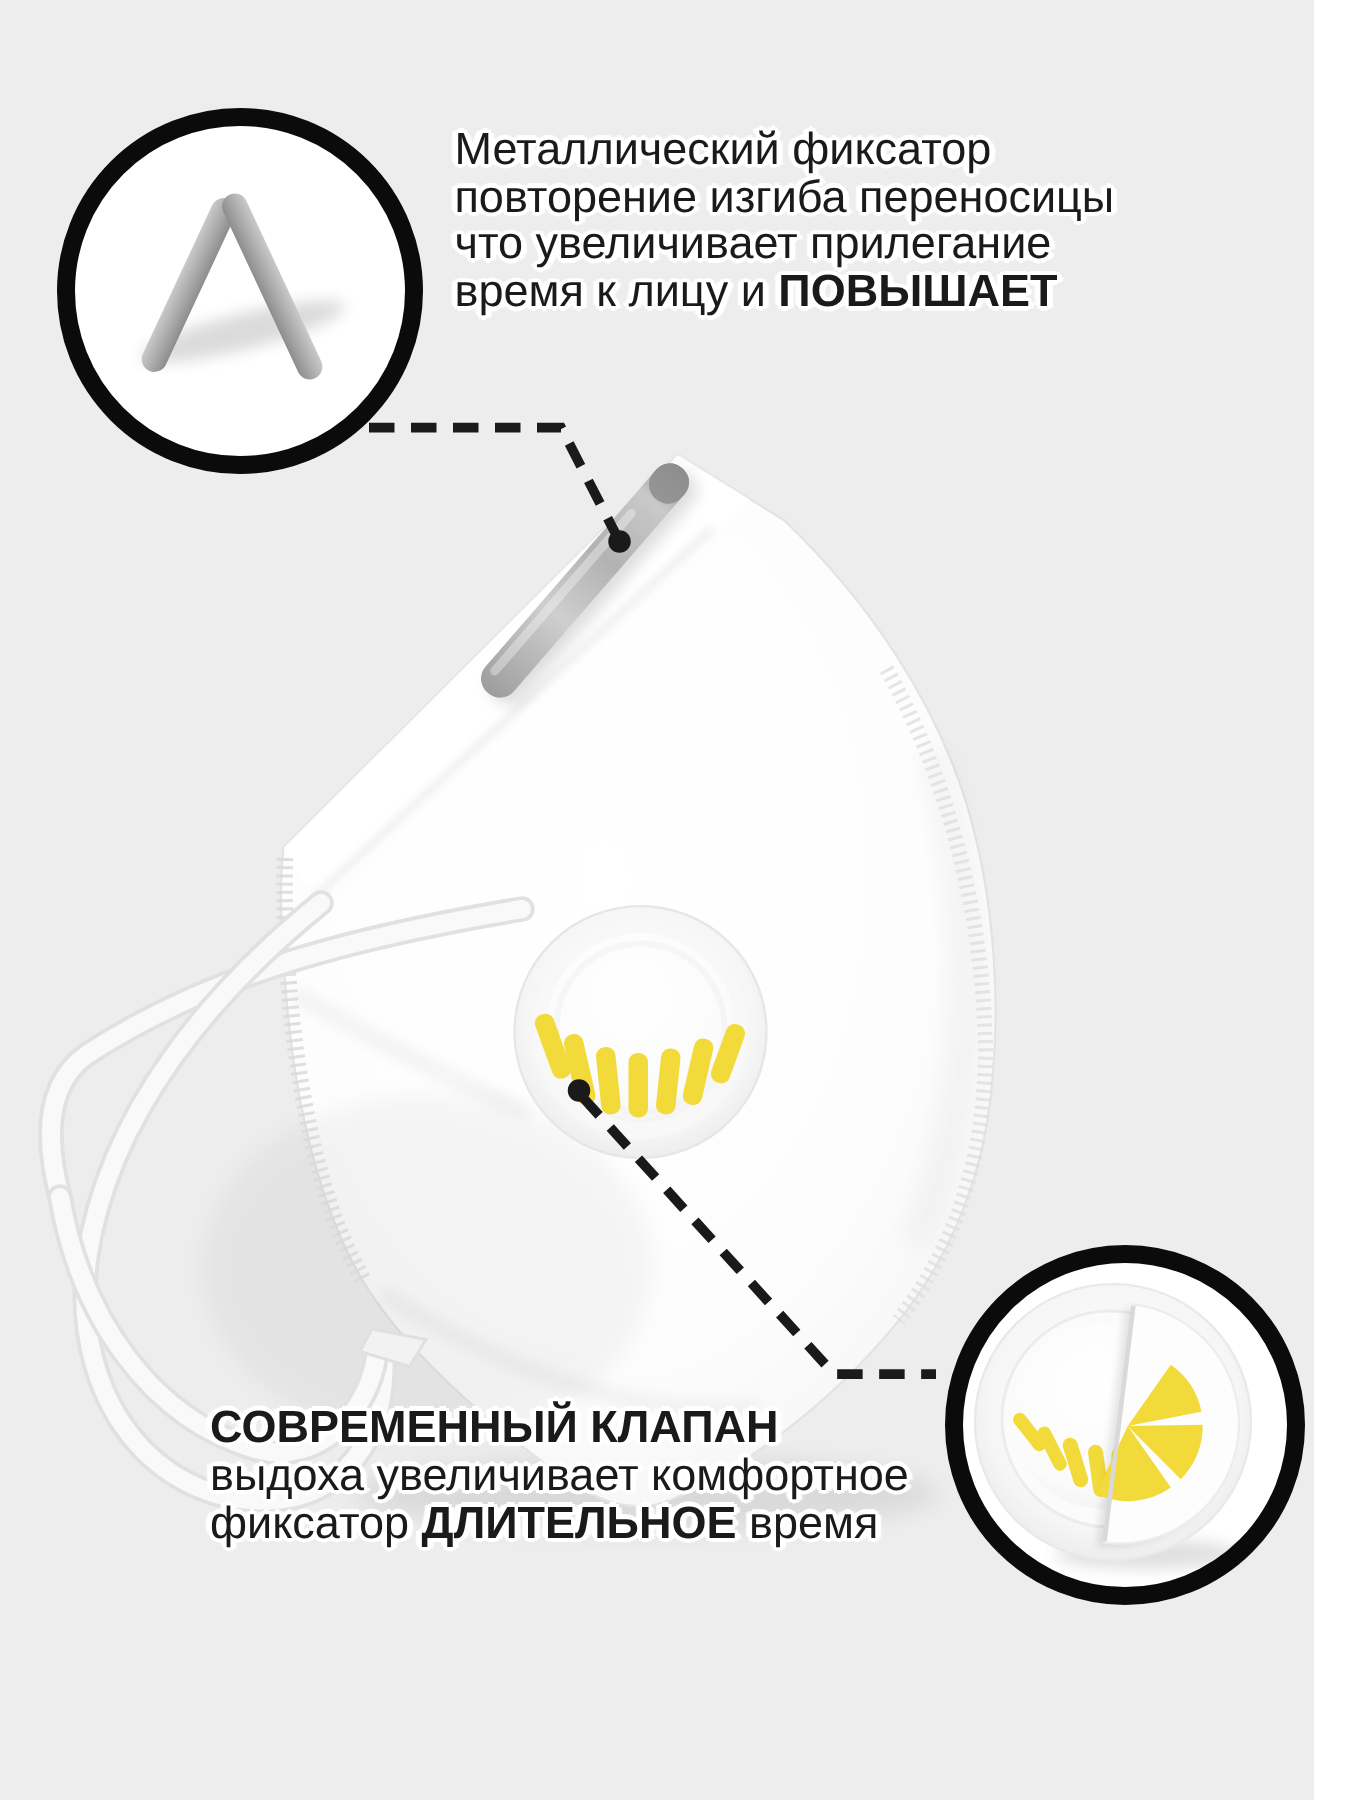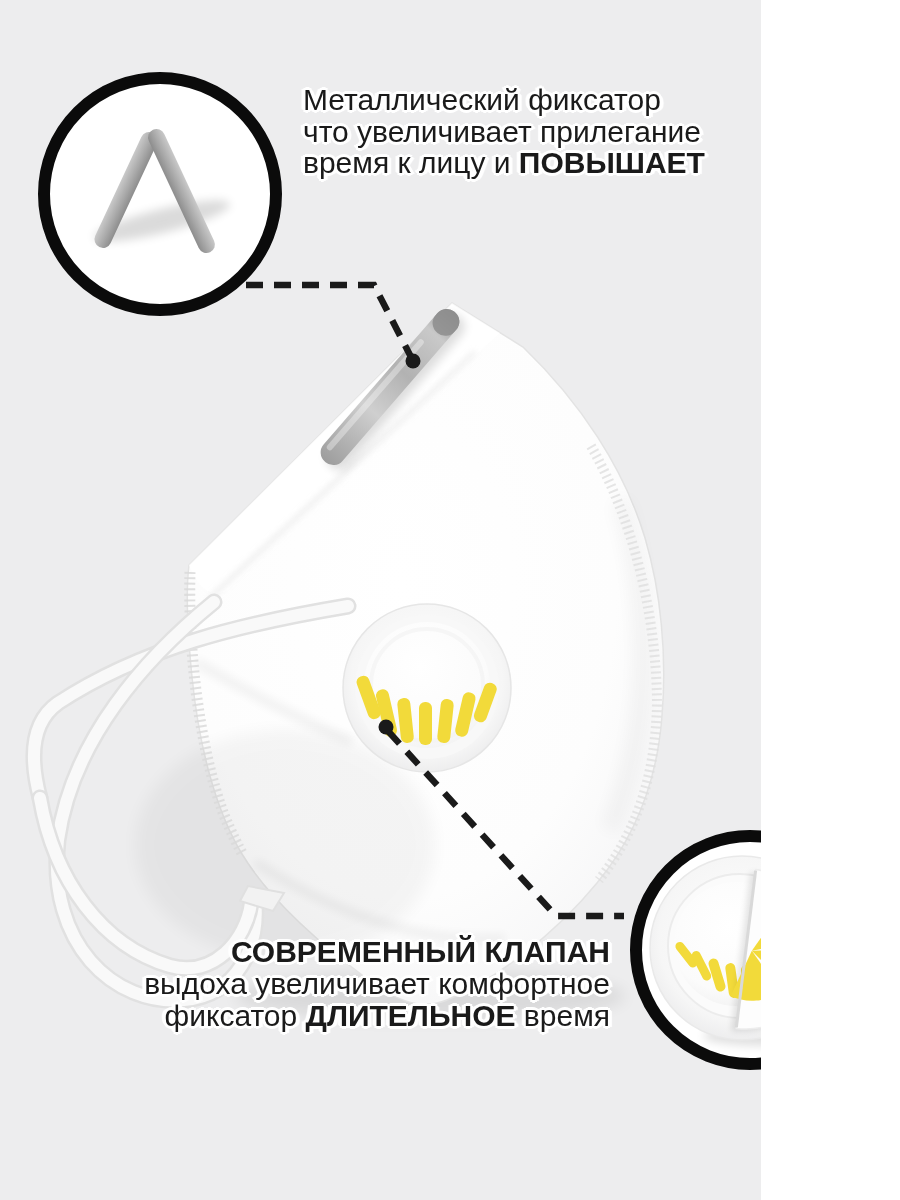--- a/index.html
+++ b/index.html
@@ -1,34 +1,34 @@
 <!DOCTYPE html>
 <html style="--bg: #ededee; --ink: #1a1a1a; --halo: #ffffff; --yellow: #f2da3a; --ring: #0b0b0b; --metal: #b5b5b5;"><head>
 <meta charset="utf-8">
 <style>
   html,body{margin:0;padding:0;background:#fff;}
   .stage{
-    position:relative;width:761px;height:1200px;overflow:hidden;
+    position:relative;width:876px;height:1200px;overflow:hidden;
     background:var(--bg,#ededee);
     font-family:"Liberation Sans","DejaVu Sans",sans-serif;
   }
   .stage svg{position:absolute;left:0;top:0;}
   .callout{position:absolute;color:var(--ink,#1a1a1a);}
   .callout .ln{
     white-space:nowrap;
     text-shadow:
       3px 0 0 var(--halo,#fff), -3px 0 0 var(--halo,#fff),
       0 3px 0 var(--halo,#fff), 0 -3px 0 var(--halo,#fff),
       2px 2px 0 var(--halo,#fff), -2px 2px 0 var(--halo,#fff),
       2px -2px 0 var(--halo,#fff), -2px -2px 0 var(--halo,#fff),
       4px 1px 1px var(--halo,#fff), -4px -1px 1px var(--halo,#fff);
   }
   .callout b{font-weight:700;}
   .callout-top{left:303px;top:84px;width:480px;font-size:30px;line-height:31.5px;text-align:left;}
-  .callout-bottom{left:140px;top:936px;width:470px;font-size:30px;line-height:32px;text-align:right;}
+  .callout-bottom{left:140px;top:936px;width:470px;font-size:30px;line-height:32px;}
   .y{fill:var(--yellow,#f2da3a);}
   .ringc{fill:#ffffff;stroke:var(--ring,#0b0b0b);stroke-width:12;}
   .dashline{fill:none;stroke:var(--ink,#1a1a1a);stroke-width:6.5;stroke-dasharray:17 11;}
   .dotend{fill:var(--ink,#1a1a1a);}
 </style>
 </head>
 <body>
 
 <div class="stage">
 
@@ -164,20 +164,21 @@
             <path class="y" d="M 752,950 L 785.5,987.2 A 50 50 0 0 1 736.5,997.6 Z"></path>
           </g>
           <line x1="746" y1="870" x2="746" y2="1028" stroke="#d9d9d9" stroke-width="3"></line>
         </g>
       </g>
     </g>
   </svg>
 
   <div class="callout callout-top">
     <div class="ln"><span>Металлический фиксатор</span></div>
+    <div class="ln"><span>повторение изгиба переносицы</span></div>
     <div class="ln"><span>что увеличивает прилегание</span></div>
     <div class="ln"><span>время к лицу и </span><b>ПОВЫШАЕТ</b></div>
   </div>
 
   <div class="callout callout-bottom">
     <div class="ln"><b>СОВРЕМЕННЫЙ КЛАПАН</b></div>
     <div class="ln"><span>выдоха увеличивает комфортное</span></div>
     <div class="ln"><span>фиксатор </span><b>ДЛИТЕЛЬНОЕ</b><span> время</span></div>
   </div>
 

